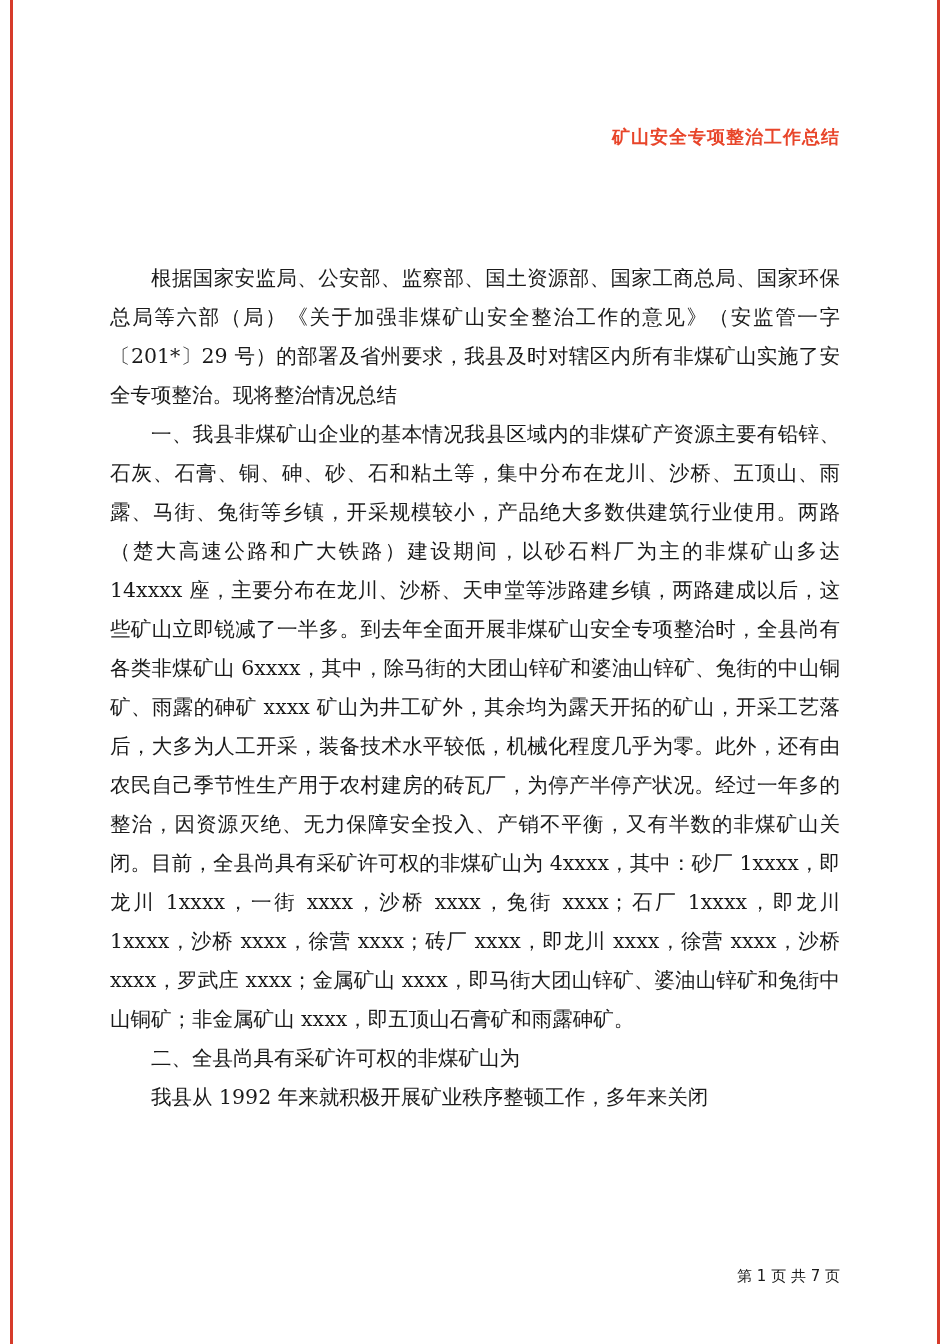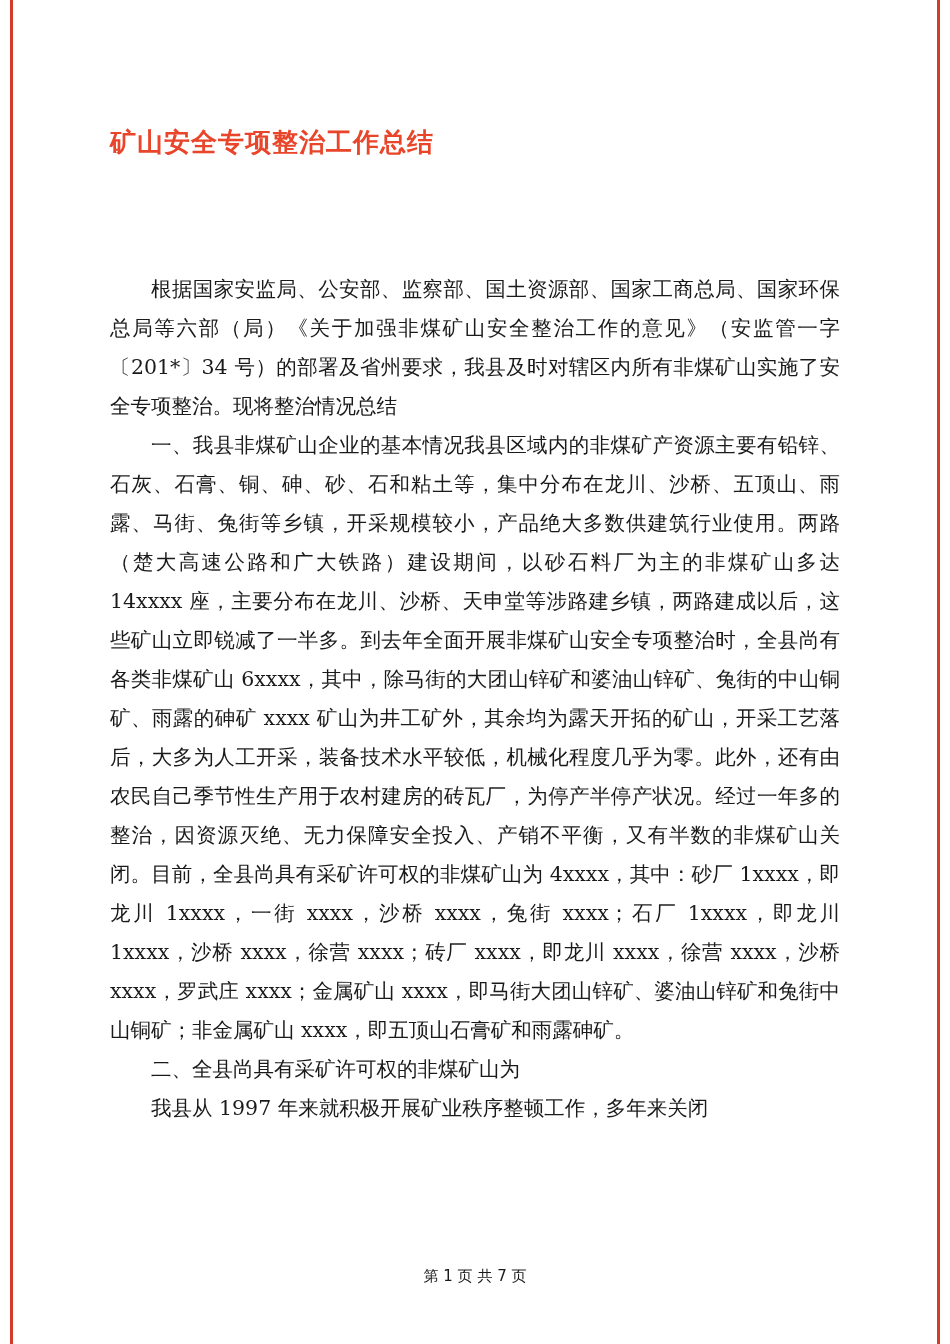--- a/index.html
+++ b/index.html
@@ -41,23 +41,23 @@
   }
   .content {
     position: absolute;
     left: 110px;
     top: 0;
     width: 730px;
     height: 1344px;
   }
   .doc-title {
     margin-top: 125px;
-    text-align: left;
+    text-align: right;
     color: #e8452a;
-    font-size: 26px;
+    font-size: 18px;
     font-weight: bold;
     letter-spacing: 1px;
     font-family: "DejaVu Sans", "Liberation Sans", sans-serif;
   }
   .body-text {
     margin-top: 110px;
     font-size: 20.5px;
     line-height: 39px;
     color: #1a1a1a;
     text-align: justify;
@@ -66,38 +66,38 @@
   .para {
     margin: 0;
     text-indent: 2em;
     white-space: pre-wrap;
   }
   .footer {
     position: absolute;
     right: 0px;
     bottom: 58px;
     width: 730px;
-    text-align: center;
+    text-align: right;
     font-size: 15px;
     color: #1a1a1a;
     font-family: "DejaVu Sans", "Liberation Sans", sans-serif;
   }
 </style>
 </head>
 <body>
 
 <div class="page">
   <div class="border-left"></div>
   <div class="border-right"></div>
 
   <div class="content">
     <div class="doc-title">矿山安全专项整治工作总结</div>
 
     <div class="body-text">
-      <p class="para">根据国家安监局、公安部、监察部、国土资源部、国家工商总局、国家环保总局等六部（局）《关于加强非煤矿山安全整治工作的意见》（安监管一字〔201*〕34 号）的部署及省州要求，我县及时对辖区内所有非煤矿山实施了安全专项整治。现将整治情况总结</p>
+      <p class="para">根据国家安监局、公安部、监察部、国土资源部、国家工商总局、国家环保总局等六部（局）《关于加强非煤矿山安全整治工作的意见》（安监管一字〔201*〕29 号）的部署及省州要求，我县及时对辖区内所有非煤矿山实施了安全专项整治。现将整治情况总结</p>
       <p class="para">一、我县非煤矿山企业的基本情况我县区域内的非煤矿产资源主要有铅锌、石灰、石膏、铜、砷、砂、石和粘土等，集中分布在龙川、沙桥、五顶山、雨露、马街、兔街等乡镇，开采规模较小，产品绝大多数供建筑行业使用。两路（楚大高速公路和广大铁路）建设期间，以砂石料厂为主的非煤矿山多达 14xxxx 座，主要分布在龙川、沙桥、天申堂等涉路建乡镇，两路建成以后，这些矿山立即锐减了一半多。到去年全面开展非煤矿山安全专项整治时，全县尚有各类非煤矿山 6xxxx，其中，除马街的大团山锌矿和婆油山锌矿、兔街的中山铜矿、雨露的砷矿 xxxx 矿山为井工矿外，其余均为露天开拓的矿山，开采工艺落后，大多为人工开采，装备技术水平较低，机械化程度几乎为零。此外，还有由农民自己季节性生产用于农村建房的砖瓦厂，为停产半停产状况。经过一年多的整治，因资源灭绝、无力保障安全投入、产销不平衡，又有半数的非煤矿山关闭。目前，全县尚具有采矿许可权的非煤矿山为 4xxxx，其中：砂厂 1xxxx，即龙川 1xxxx，一街 xxxx，沙桥 xxxx，兔街 xxxx；石厂 1xxxx，即龙川 1xxxx，沙桥 xxxx，徐营 xxxx；砖厂 xxxx，即龙川 xxxx，徐营 xxxx，沙桥 xxxx，罗武庄 xxxx；金属矿山 xxxx，即马街大团山锌矿、婆油山锌矿和兔街中山铜矿；非金属矿山 xxxx，即五顶山石膏矿和雨露砷矿。</p>
       <p class="para">二、全县尚具有采矿许可权的非煤矿山为</p>
-      <p class="para">我县从 1997 年来就积极开展矿业秩序整顿工作，多年来关闭</p>
+      <p class="para">我县从 1992 年来就积极开展矿业秩序整顿工作，多年来关闭</p>
     </div>
 
     <div class="footer">第 1 页 共 7 页</div>
   </div>
 </div>
 
 </body></html>

